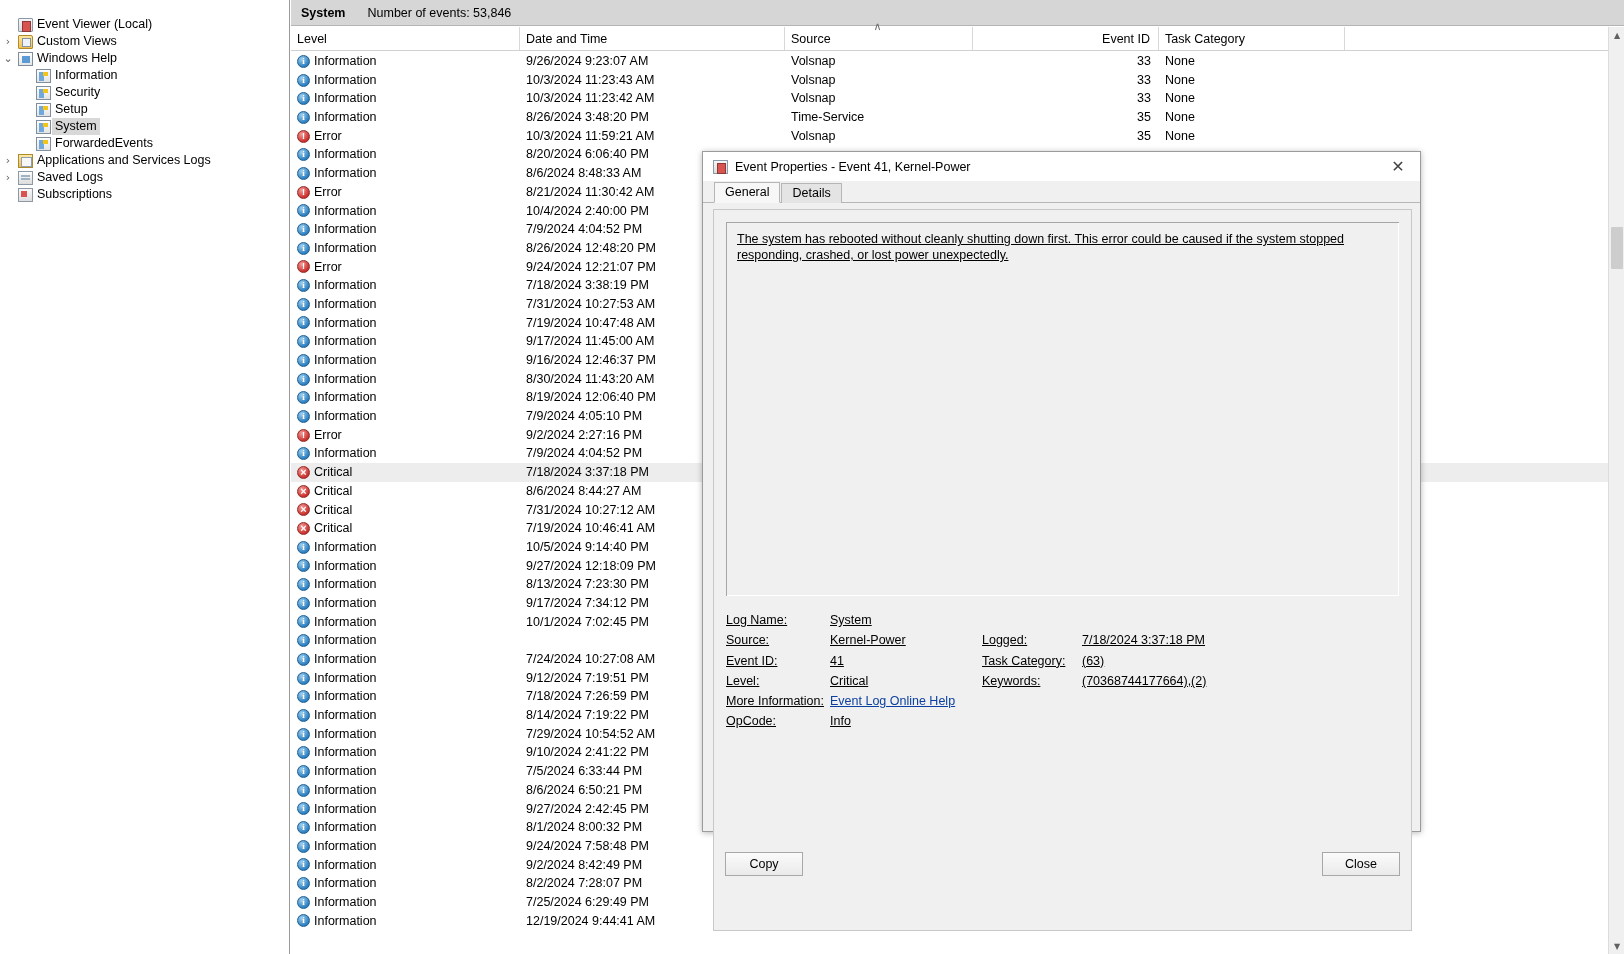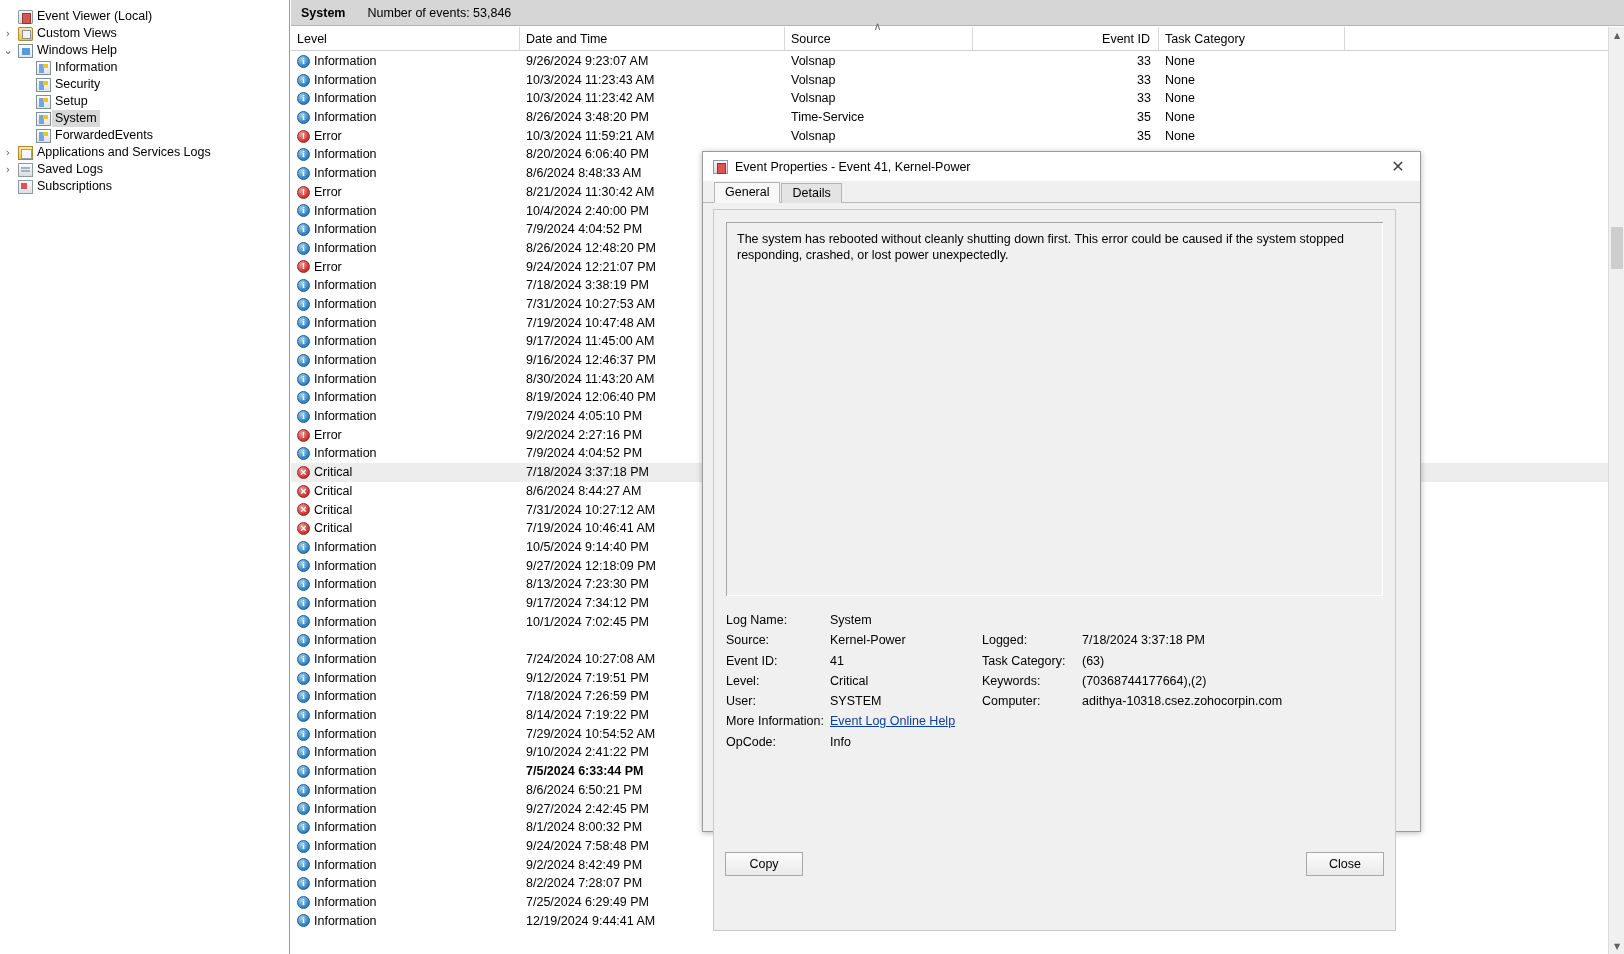--- a/index.html
+++ b/index.html
@@ -12,21 +12,21 @@
     font-size: 12px;
     color: #000000;
   }
   #app { position: relative; width: 1624px; height: 954px; background: #ffffff; }
 
   
   #tree-pane {
     position: absolute; left: 0; top: 0; width: 290px; height: 954px;
     background: #ffffff;
     border-right: 1px solid #9a9a9a;
-    padding-top: 8px;
+    padding-top: 16px;
     overflow: hidden;
   }
   .tree-row {
     display: flex; align-items: center;
     height: 17px; line-height: 17px;
     font-size: 12.5px;
     white-space: nowrap;
     padding-left: 2px;
   }
   .tw { width: 16px; min-width:16px; text-align: center; color: #777; font-size: 10px; }
@@ -150,21 +150,21 @@
     position:absolute; right:0; top:0; width:44px; height:29px;
     display:flex; align-items:center; justify-content:center;
     font-size:16px; color:#444; font-family:"DejaVu Sans", sans-serif;
   }
   #dlg-tabs { display:flex; padding-left: 11px; height: 22px; align-items:flex-end;
               border-bottom:1px solid #b6b6b6; background:#f0f0f0;}
   .tab { padding: 2px 10px 3px 10px; font-size:12.5px; border:1px solid #b6b6b6;
          border-bottom:none; background:#e4e4e4; margin-right:1px; position:relative; top:1px;}
   .tab.active { background:#f7f7f7; border-bottom:1px solid #f7f7f7; }
 
-  #dlg-body { position:absolute; left:10px; top:57px; right:24px; height:718px; }
+  #dlg-body { position:absolute; left:10px; top:57px; right:8px; height:718px;text-decoration:underline; }
   #dlg-inner { background:#f0f0f0; border:1px solid #c8c8c8; height:722px; padding: 12px; }
   #msg-box {
     background:#f0f0f0; border:1px solid #a6a6a6; border-right:none; border-bottom:none;
     height: 374px; padding: 8px 10px; font-size:12.5px; line-height:16px;
     box-shadow: inset -1px -1px 0 #ffffff;
   }
   #fields { margin-top: 14px; position: relative; font-size:12.5px; }
   .frow { display:flex; height: 20.3px; line-height: 20.3px; }
   .fl { width: 104px; }
   .fv { width: 152px; }
@@ -676,21 +676,21 @@
           <div class="cell" style="width: 265px;">9/10/2024 2:41:22 PM</div>
           <div class="cell" style="width: 188px;"></div>
           <div class="cell right" style="width: 186px;"></div>
           <div class="cell" style="width: 186px;"></div>
         </div>
         <div class="row">
           <div class="cell lvl" style="width: 229px;">
             <span class="sev sev-info"></span>
             <span>Information</span>
           </div>
-          <div class="cell" style="width: 265px; font-weight: bold;">7/5/2024 6:33:44 PM</div>
+          <div class="cell" style="width: 265px;">7/5/2024 6:33:44 PM</div>
           <div class="cell" style="width: 188px;"></div>
           <div class="cell right" style="width: 186px;"></div>
           <div class="cell" style="width: 186px;"></div>
         </div>
         <div class="row">
           <div class="cell lvl" style="width: 229px;">
             <span class="sev sev-info"></span>
             <span>Information</span>
           </div>
           <div class="cell" style="width: 265px;">8/6/2024 6:50:21 PM</div>
@@ -827,26 +827,20 @@
             <div class="fl2">Task Category:</div>
             <div class="fv2">(63)</div>
           </div>
           <div class="frow">
             <div class="fl">Level:</div>
             <div class="fv">Critical</div>
             <div class="fl2">Keywords:</div>
             <div class="fv2">(70368744177664),(2)</div>
           </div>
           <div class="frow">
-            <div class="fl">User:</div>
-            <div class="fv">SYSTEM</div>
-            <div class="fl2">Computer:</div>
-            <div class="fv2">adithya-10318.csez.zohocorpin.com</div>
-          </div>
-          <div class="frow">
             <div class="fl">More Information:</div>
             <div class="fv" style="width:auto">
               <a class="link" href="#">Event Log Online Help</a>
             </div>
           </div>
           <div class="frow">
             <div class="fl">OpCode:</div>
             <div class="fv">Info</div>
           </div>
         </div>

